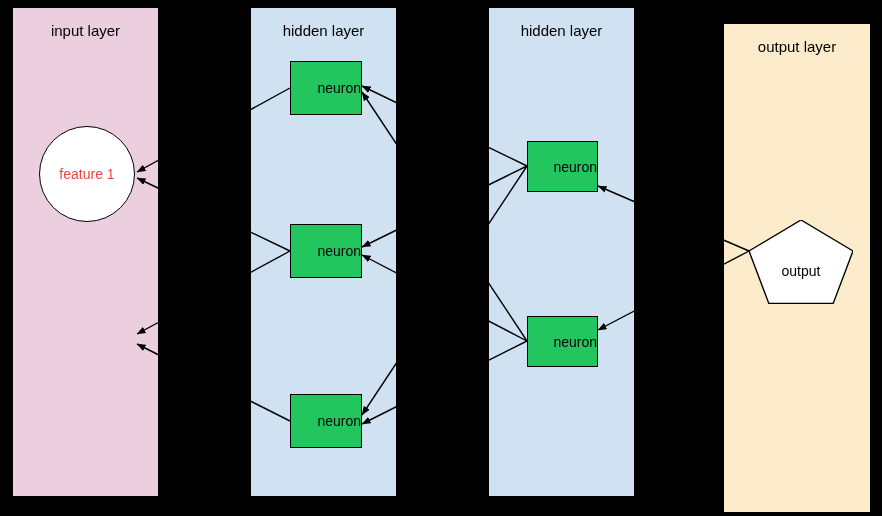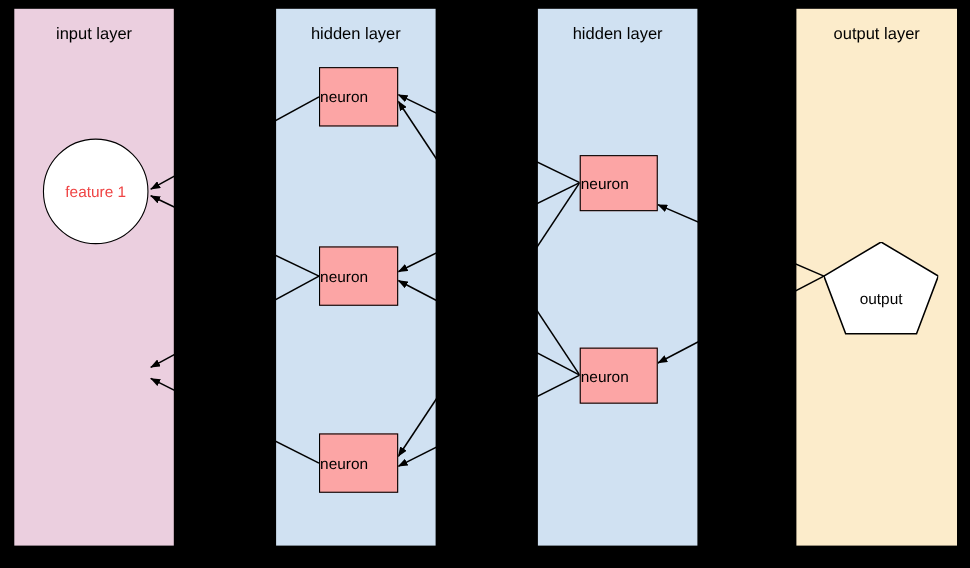--- a/index.html
+++ b/index.html
@@ -30,28 +30,29 @@
     text-align: center;
     font-size: 15px;
     color: #000000;
     font-family: "Liberation Sans", sans-serif;
     line-height: 18px;
     white-space: nowrap;
   }
   .node-box {
     position: absolute;
     box-sizing: border-box;
-    background: #fca5a5;
+    background: #22c55e;
     border: 1.4px solid #000000;
     display: flex;
     align-items: center;
-    justify-content: flex-start;
+    justify-content: flex-end;
     font-size: 14px;
     color: #000000;
     font-family: "Liberation Sans", sans-serif;
+    padding-left: 14px;
   }
   .node-circle {
     position: absolute;
     box-sizing: border-box;
     background: #ffffff;
     border: 1.4px solid #000000;
     border-radius: 50%;
     display: flex;
     align-items: center;
     justify-content: center;
@@ -97,21 +98,21 @@
   <div id="columns">
       <div class="layer-col" style="left: 13px; top: 8px; width: 145px; height: 488px; background: rgb(235, 207, 223);">
         <div class="layer-title" style="top: 14px;">input layer</div>
       </div>
       <div class="layer-col" style="left: 251px; top: 8px; width: 145px; height: 488px; background: rgb(208, 225, 242);">
         <div class="layer-title" style="top: 14px;">hidden layer</div>
       </div>
       <div class="layer-col" style="left: 489px; top: 8px; width: 145px; height: 488px; background: rgb(208, 225, 242);">
         <div class="layer-title" style="top: 14px;">hidden layer</div>
       </div>
-      <div class="layer-col" style="left: 724px; top: 8px; width: 146px; height: 488px; background: rgb(252, 236, 203);">
+      <div class="layer-col" style="left: 724px; top: 24px; width: 146px; height: 488px; background: rgb(252, 236, 203);">
         <div class="layer-title" style="top: 14px;">output layer</div>
       </div>
     </div>
 
   <svg id="edges" width="882" height="516" viewBox="0 0 882 516">
     <defs>
       <marker id="arrowhead" markerWidth="9" markerHeight="7" refX="8.6" refY="3.5" orient="auto" markerUnits="userSpaceOnUse">
         <polygon points="0 0, 9 3.5, 0 7" fill="#000000"></polygon>
       </marker>
     </defs>

